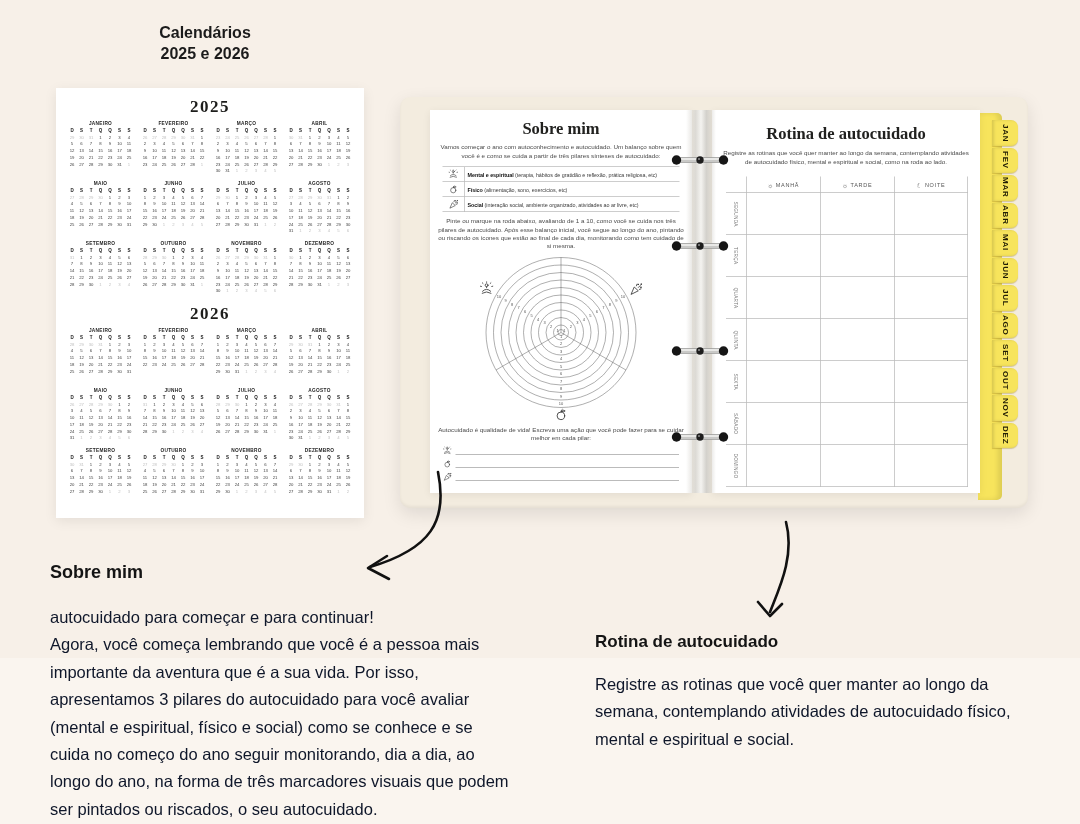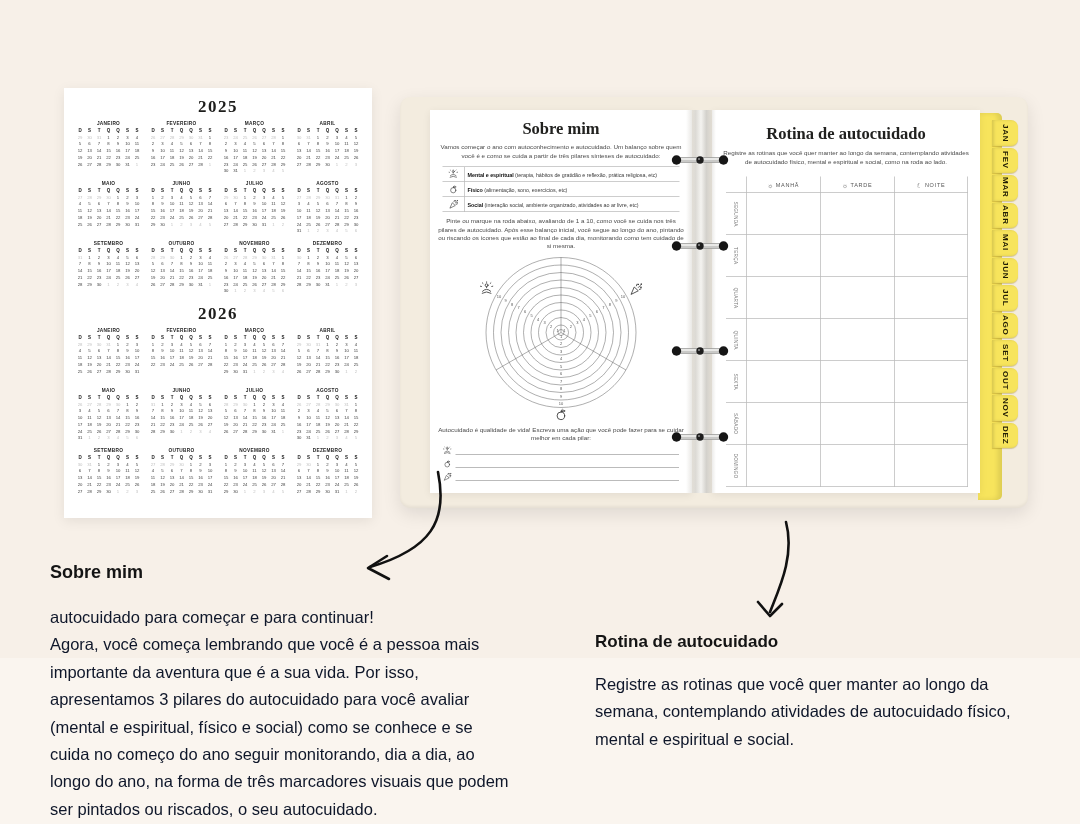--- a/index.html
+++ b/index.html
@@ -6,21 +6,21 @@
   body{width:1080px;height:824px;position:relative;overflow:hidden;
        background:#f7f0e8;font-family:"Liberation Sans",sans-serif;}
   #canvas{position:absolute;inset:0;width:1080px;height:824px;}
   .band{position:absolute;left:0;top:658px;width:1080px;height:166px;background:#faf5ef;z-index:0;}
 
   
   .top-heading{position:absolute;left:80px;top:22px;width:250px;text-align:center;
     font-size:16px;font-weight:700;line-height:21px;color:#1b1b1b;white-space:pre-line;z-index:2;}
 
   
-  .sheet{position:absolute;left:64px;top:88px;width:308px;height:430px;background:#fff;
+  .sheet{position:absolute;left:56px;top:88px;width:308px;height:430px;background:#fff;
     box-shadow:0 3px 12px rgba(0,0,0,.08);z-index:2;overflow:hidden;}
   .sheet-inner{width:616px;height:860px;transform:scale(.5);transform-origin:0 0;padding:2px 0 0;}
   .year-title{font-family:"Liberation Serif",serif;font-weight:700;font-size:34px;letter-spacing:3px;
     color:#1d1d1b;text-align:center;margin:16px 0 8px;}
   .months-grid{display:grid;grid-template-columns:repeat(4,140px);column-gap:6px;row-gap:8px;justify-content:center;}
   .mini-month{height:112px;overflow:hidden;}
   .mm-name{font-size:9.5px;font-weight:700;letter-spacing:.6px;color:#242424;text-align:center;margin-bottom:2px;}
   table.mm{border-collapse:collapse;margin:0 auto;}
   table.mm th{font-size:9px;font-weight:700;color:#161616;width:19px;height:14px;text-align:center;padding:0;}
   table.mm td{font-size:8.5px;color:#3f3f3f;width:19px;height:13.5px;text-align:center;padding:0;}
@@ -97,20 +97,22 @@
   .ann-body{margin-top:20px;font-size:16.5px;line-height:27.4px;white-space:pre-line;color:#0f172a;}
   .ann-right .ann-title{font-size:17px;}
   .ann-right .ann-body{margin-top:17px;}
 </style>
 </head>
 <body>
 
 <div id="canvas">
   <div class="band"></div>
 
+  <div class="top-heading">Calendários
+2025 e 2026</div>
 
   <div class="sheet">
     <div class="sheet-inner" id="years">
         <div>
           <div class="year-title">2025</div>
           <div class="months-grid">
             <div class="mini-month">
               <div class="mm-name">JANEIRO</div>
               <table class="mm">
                 <tbody>

